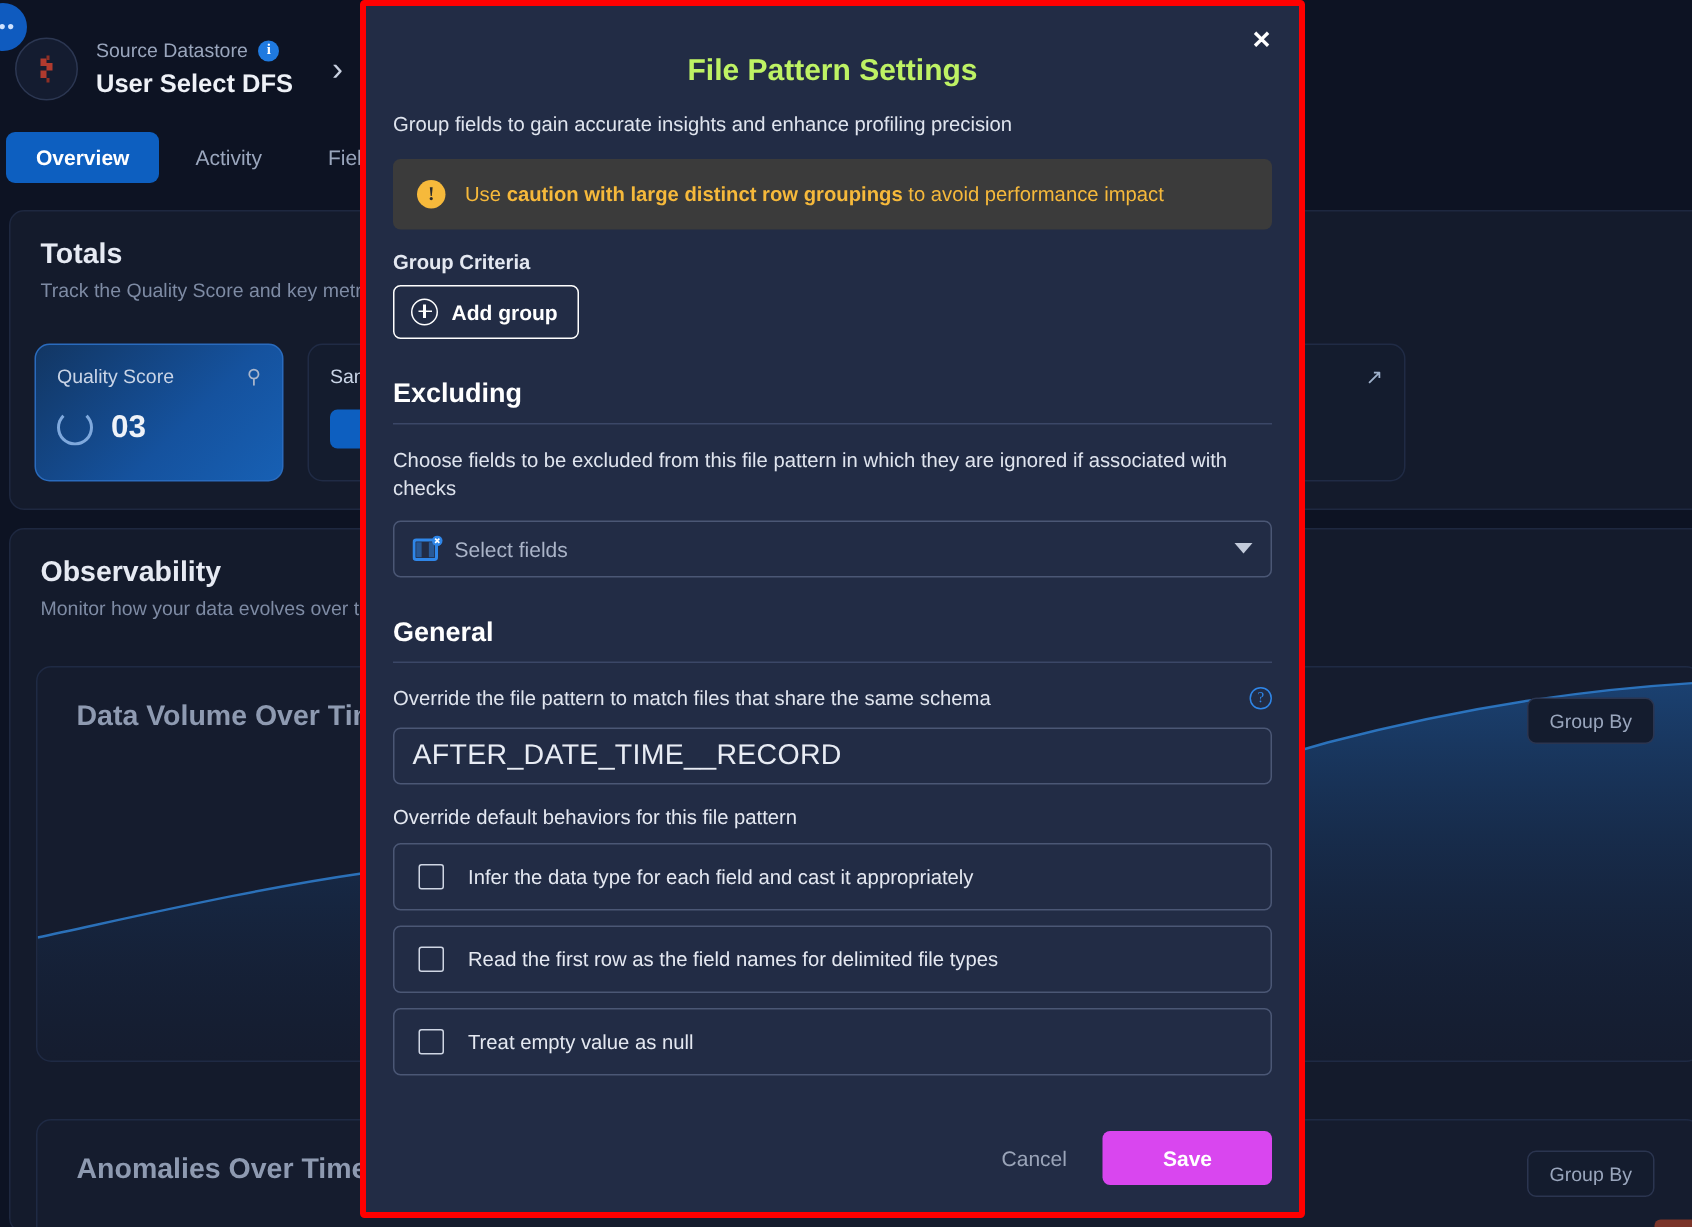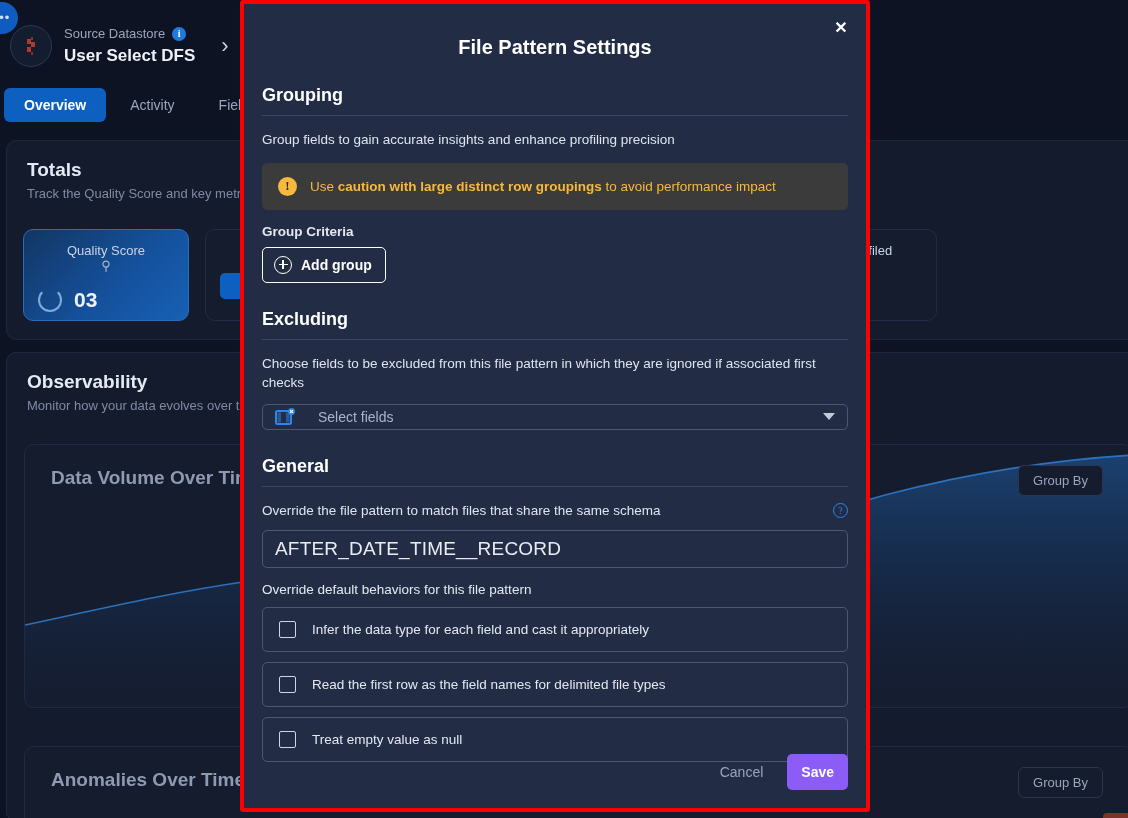--- a/index.html
+++ b/index.html
@@ -57,21 +57,21 @@
   .metric-row { position: absolute; left: 16px; top: 88px; display: flex; gap: 16px; }
   .metric-card {
     width: 166px; height: 92px; border-radius: 10px;
     background: #141c2e; border: 1px solid #202b45; padding: 13px 14px;
     position: relative;
   }
   .metric-card.hl {
     background: linear-gradient(135deg, #123663 0%, #15529e 60%, #1760b4 100%);
     border: 1px solid #2a6bbd;
   }
-  .metric-head { display: flex; justify-content: space-between; align-items: center; flex-direction: column; }
+  .metric-head { display: flex; justify-content: space-between; align-items: center; }
   .metric-name { font-size: 13px; color: #c9d4e6; }
   .metric-body { display: flex; align-items: center; gap: 12px; margin-top: 15px; }
   .metric-val { font-size: 21px; font-weight: bold; color: #eef2f8; }
   .ring {
     width: 24px; height: 24px; border-radius: 50%;
     border: 2px solid #7fa9dd; border-top-color: transparent;
   }
   .colicon {
     width: 26px; height: 26px; border-radius: 5px;
     background: #13223c; border: 1px solid #24406b;
@@ -108,21 +108,21 @@
     background: #222c45;
     padding: 0 18px;
   }
   .modal-close {
     position: absolute; right: 14px; top: 12px;
     width: 22px; height: 22px; color: #ffffff; font-size: 16px;
     display: flex; align-items: center; justify-content: center;
     font-weight: bold;
   }
   .modal-title {
-    text-align: center; font-size: 20px; font-weight: bold; color: #ffffff;
+    text-align: center; font-size: 20px; font-weight: bold; color: #bef264;
     padding-top: 32px;
   }
   .sec-h {
     font-size: 18px; font-weight: bold; color: #ffffff;
     margin-top: 26px; padding-bottom: 9px; border-bottom: 1px solid #3b4767;
   }
   .sec-d { font-size: 13.5px; color: #dfe4ee; margin-top: 14px; line-height: 1.45; }
 
   .warn {
     margin-top: 13px; background: #3b3b3b; border-radius: 5px;
@@ -149,22 +149,22 @@
     width: 18px; height: 18px; border-radius: 50%; border: 1.6px solid #ffffff;
     position: relative; flex: 0 0 auto;
   }
   .plus-ico::before, .plus-ico::after {
     content: ""; position: absolute; background: #fff;
   }
   .plus-ico::before { left: 3.5px; right: 3.5px; top: 7.2px; height: 1.6px; }
   .plus-ico::after { top: 3.5px; bottom: 3.5px; left: 7.2px; width: 1.6px; }
 
   .select-ctl {
-    margin-top: 11px; height: 26px; border: 1px solid #4b5775; border-radius: 5px;
-    display: flex; align-items: center; padding: 0 12px; gap: 22px;
+    margin-top: 11px; height: 38px; border: 1px solid #4b5775; border-radius: 5px;
+    display: flex; align-items: center; padding: 0 12px; gap: 7px;
     background: transparent;
   }
   .fieldsicon { position: relative; width: 21px; height: 18px; flex: 0 0 auto; }
   .fieldsicon svg { display: block; }
   .select-ph { font-size: 14px; color: #aab4c8; flex: 1; }
   .caret { width: 0; height: 0; border-left: 6px solid transparent; border-right: 6px solid transparent; border-top: 7px solid #c3cbdb; }
 
   .row-help { display: flex; align-items: center; justify-content: space-between; gap: 10px; }
   .qmark {
     width: 15px; height: 15px; border-radius: 50%; border: 1.4px solid #2f86e8;
@@ -186,22 +186,22 @@
   }
   .cbox { width: 17px; height: 17px; border: 1.4px solid #cfd6e4; border-radius: 2px; flex: 0 0 auto; }
   .cblabel { font-size: 13.5px; color: #e4e8f1; }
 
   .footer {
     position: absolute; right: 18px; bottom: 18px;
     display: flex; align-items: center; gap: 18px;
   }
   .btn-cancel { font-size: 14px; color: #9aa4b8; padding: 8px 6px; }
   .btn-save {
-    background: #8b5cf6; color: #ffffff; font-size: 14px; font-weight: bold;
-    border-radius: 5px; padding: 10px 14px;
+    background: #d946ef; color: #ffffff; font-size: 14px; font-weight: bold;
+    border-radius: 5px; padding: 10px 40px;
   }
 </style>
 </head>
 <body>
 
 <div id="root">
 
   <div class="bg">
 
     <div class="topbadge">•••</div>
@@ -315,37 +315,36 @@
   </div>
 
   <div class="modal-outline">
     <div class="modal">
 
       <div class="modal-close">✕</div>
 
       <div class="modal-title">File Pattern Settings</div>
 
       
-      <div class="sec-h">Grouping</div>
       <div class="sec-d">Group fields to gain accurate insights and enhance profiling precision</div>
 
       <div class="warn">
         <span class="warn-ico">!</span>
         <span class="warn-txt"><span>Use </span><b>caution with large distinct row groupings</b><span> to avoid performance impact</span></span>
       </div>
 
       <div class="lbl" style="font-weight:bold;">Group Criteria</div>
       <div class="addgroup">
         <span class="plus-ico"></span>
         <span>Add group</span>
       </div>
 
       
       <div class="sec-h">Excluding</div>
-      <div class="sec-d">Choose fields to be excluded from this file pattern in which they are ignored if associated first checks</div>
+      <div class="sec-d">Choose fields to be excluded from this file pattern in which they are ignored if associated with checks</div>
 
       <div class="select-ctl">
         <span class="fieldsicon">
           <svg width="21" height="18" viewBox="0 0 21 18">
             <rect x="1" y="3" width="15" height="13" rx="1.5" fill="none" stroke="#2f86e8" stroke-width="2"></rect>
             <rect x="2.5" y="4.5" width="3.6" height="10" fill="#2f86e8" opacity="0.5"></rect>
             <rect x="10.9" y="4.5" width="3.6" height="10" fill="#2f86e8" opacity="0.5"></rect>
             <circle cx="16.5" cy="3.5" r="3.5" fill="#2f86e8"></circle>
             <path d="M15.1 2.1 L17.9 4.9 M17.9 2.1 L15.1 4.9" stroke="#fff" stroke-width="1.1"></path>
           </svg>

